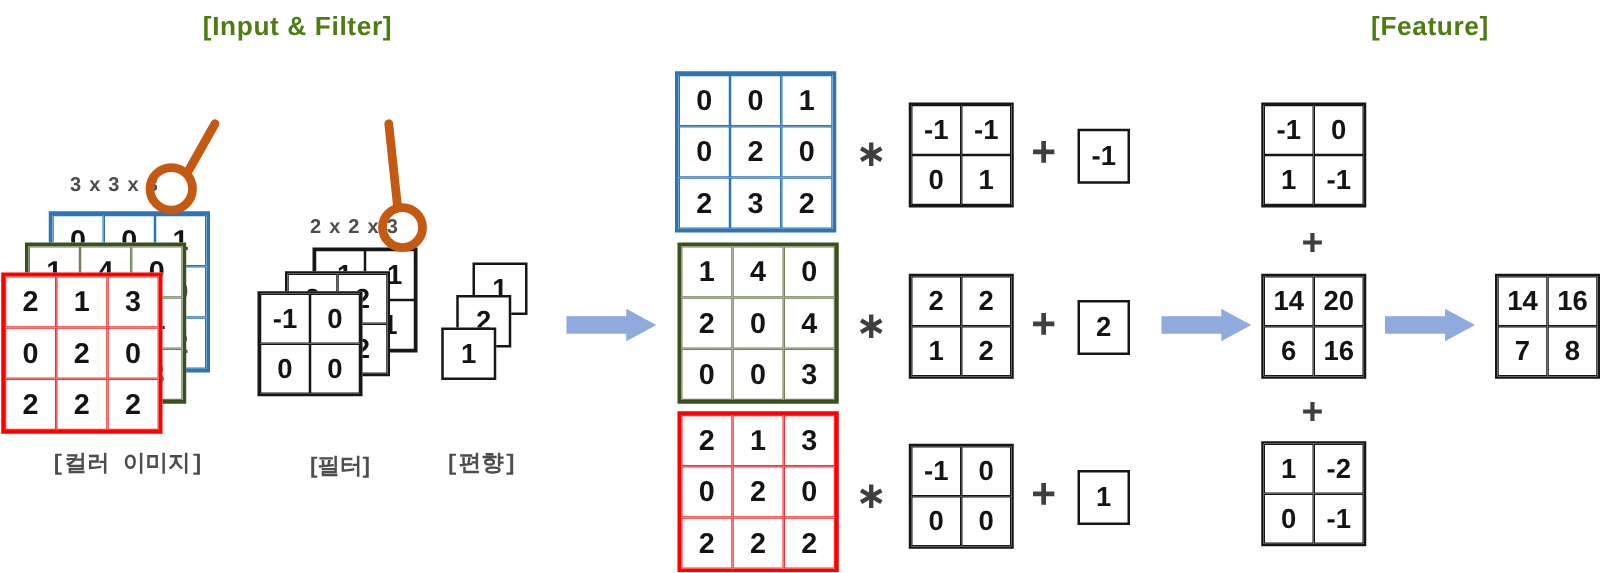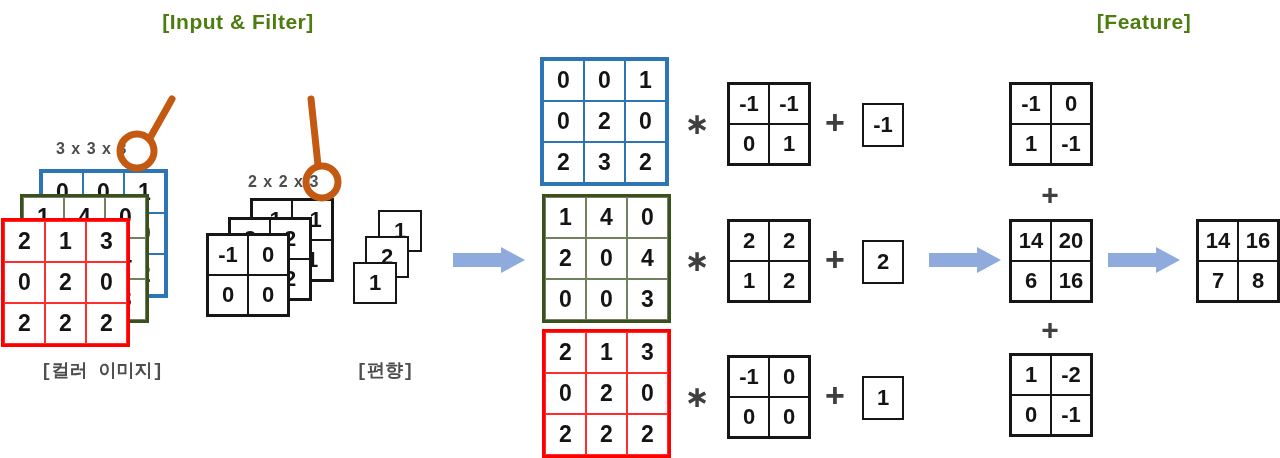--- a/index.html
+++ b/index.html
@@ -84,20 +84,21 @@
       <div class="cell">2</div>
       <div class="cell">1</div>
       <div class="cell">2</div>
     </div>
   <div class="matrix m38 c-black" style="left: 206px; top: 233px; grid-template-columns: repeat(2, auto);">
       <div class="cell">-1</div>
       <div class="cell">0</div>
       <div class="cell">0</div>
       <div class="cell">0</div>
     </div>
+  <div class="stacklabel" style="left:222px;top:360px;width:100px;">[필터]</div>
 
   <div class="bias sq40" style="left:378px;top:210px;">1</div>
   <div class="bias sq40" style="left:365px;top:236px;">2</div>
   <div class="bias sq40" style="left:353px;top:262px;">1</div>
   <div class="stacklabel" style="left:335px;top:358px;width:100px;font-family:Liberation Mono, monospace;">[편향]</div>
 
   <svg class="overlay" width="1280" height="458" viewBox="0 0 1280 458">
     <g stroke="#C45911" stroke-width="7" fill="none" stroke-linecap="round">
       <circle cx="137" cy="151" r="17"></circle>
       <line x1="150" y1="138" x2="172" y2="99"></line>

